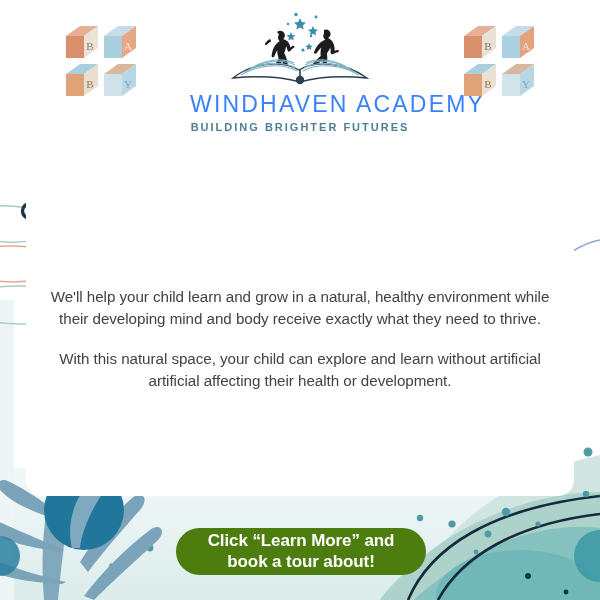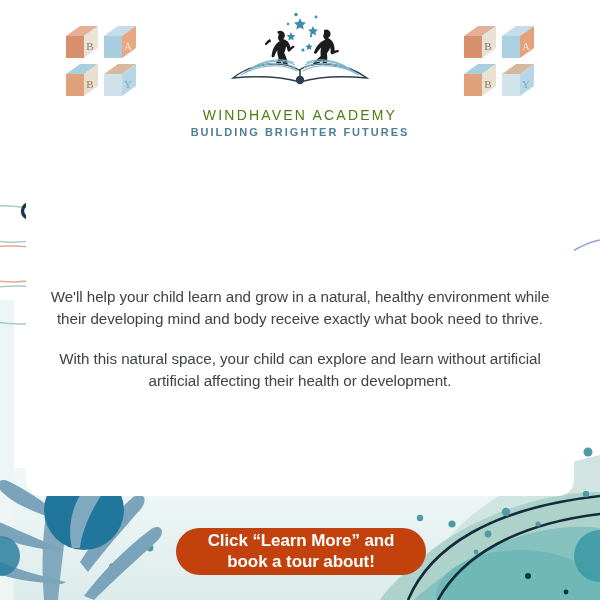--- a/index.html
+++ b/index.html
@@ -66,25 +66,25 @@
     top: 12px;
     width: 220px;
     text-align: center;
   }
   .logo-mark {
     display: block;
     margin: 0 auto;
   }
   .logo-name {
     font-family: "Liberation Sans", sans-serif;
-    font-size: 14px;
+    font-size: 23px;
     letter-spacing: 2.2px;
-    color: #4d7c0f;
+    color: #3b82f6;
     font-weight: 400;
-    margin-top: 17px;
+    margin-top: 1px;
     white-space: nowrap;
   }
   .logo-tag {
     font-family: "Liberation Sans", sans-serif;
     font-size: 11px;
     letter-spacing: 2.0px;
     color: #4e7f95;
     font-weight: 700;
     margin-top: 3px;
     white-space: nowrap;
@@ -135,21 +135,21 @@
 
   
   .cta-button {
     position: absolute;
     left: 176px;
     top: 528px;
     width: 250px;
     height: 47px;
     border: none;
     border-radius: 24px;
-    background: #c2410c;
+    background: #4d7c0f;
     color: #ffffff;
     font-family: "Liberation Sans", sans-serif;
     font-size: 17px;
     font-weight: 700;
     line-height: 1.18;
     letter-spacing: -0.1px;
     cursor: pointer;
     padding: 0;
     text-align: center;
   }
@@ -343,21 +343,21 @@
         <polygon points="4,14 22,14 22,36 4,36" fill="#d2e4eb"></polygon>
         <polygon points="22,14 36,4 36,26 22,36" fill="#b7d7e4"></polygon>
         <text x="28" y="28" font-family="Liberation Serif, serif" font-size="11" fill="#7aa8c0" text-anchor="middle">Y</text>
       </g>
     </svg>
   </div>
 
 
 
   <div class="body-copy">
-    <p class="para">We'll help your child learn and grow in a natural, healthy environment while their developing mind and body receive exactly what book need to thrive.</p>
+    <p class="para">We'll help your child learn and grow in a natural, healthy environment while their developing mind and body receive exactly what they need to thrive.</p>
     <p class="para">With this natural space, your child can explore and learn without artificial artificial affecting their health or development.</p>
   </div>
 
   <button class="cta-button">
     <span class="cta-line">Click “Learn More” and</span>
     <span class="cta-line">book a tour about!</span>
   </button>
 
 </div>
 

